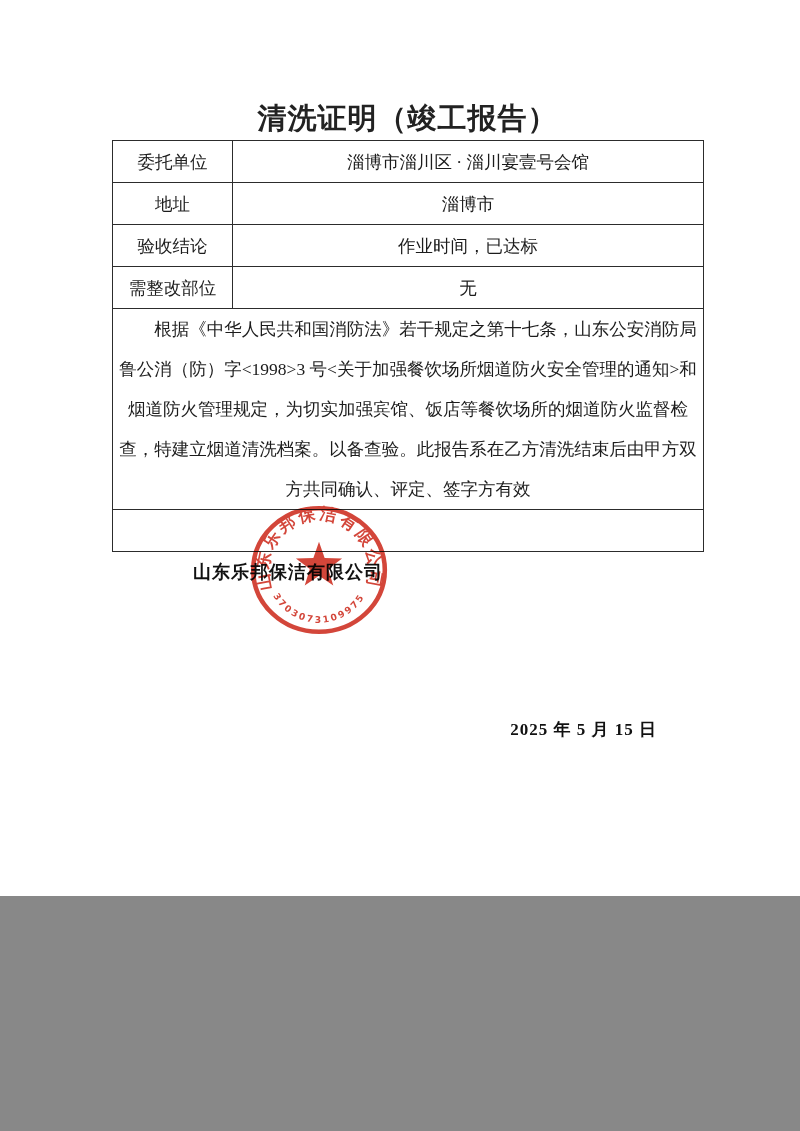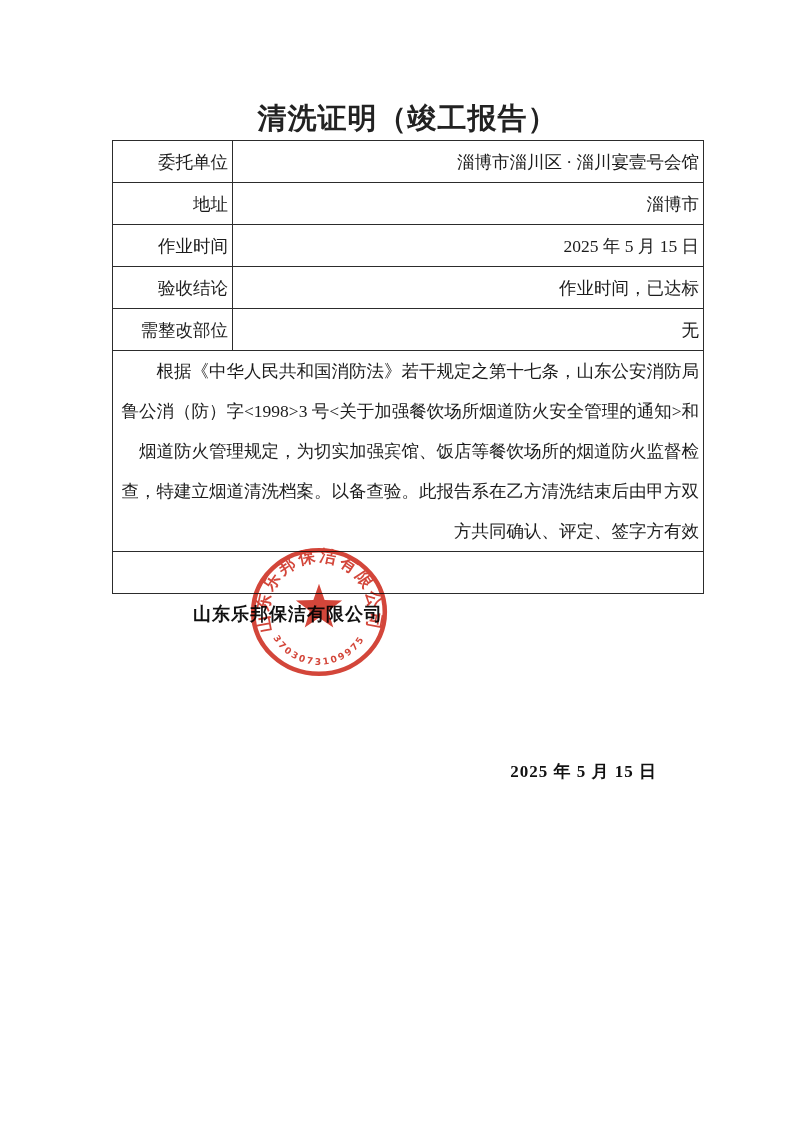--- a/index.html
+++ b/index.html
@@ -1,19 +1,19 @@
 <!DOCTYPE html>
 <html><head>
 <meta charset="utf-8">
 <style>
   * { margin:0; padding:0; box-sizing:border-box; }
   html,body { background:#888; }
   .page {
     position:relative;
-    width:800px; height:1131px;
+    width:800px; height:896px;
     margin:0 auto;
     background:#ffffff;
     font-family:"Liberation Serif","DejaVu Serif",serif;
     color:#1c1c1c;
     overflow:hidden;
   }
   .doc-title {
     position:absolute;
     left:112px; top:96px; width:591px; height:44px;
     line-height:44px;
@@ -26,21 +26,21 @@
   table.cert-table {
     position:absolute;
     left:112px; top:140px;
     width:591px;
     border-collapse:collapse;
     table-layout:fixed;
     font-size:17.5px;
   }
   table.cert-table td {
     border:1px solid #2c2c2c;
-    text-align:right;
+    text-align:center;
     vertical-align:middle;
     height:42px;
     padding:0 4px;
     overflow:visible;
   }
   td.notice-cell {
     height:213px;
     text-align:justify;
     vertical-align:top;
     padding:3px 13px 0 13px;
@@ -96,24 +96,20 @@
     <tbody>
       <tr>
         <td>委托单位</td>
         <td colspan="3">淄博市淄川区 · 淄川宴壹号会馆</td>
       </tr>
       <tr>
         <td>地址</td>
         <td colspan="3">淄博市</td>
       </tr>
       <tr>
-        <td>作业时间</td>
-        <td colspan="3">2025 年 5 月 15 日</td>
-      </tr>
-      <tr>
         <td>验收结论</td>
         <td colspan="3">作业时间，已达标</td>
       </tr>
       <tr>
         <td>需整改部位</td>
         <td colspan="3">无</td>
       </tr>
       <tr>
         <td colspan="4" class="notice-cell">根据《中华人民共和国消防法》若干规定之第十七条，山东公安消防局鲁公消（防）字&lt;1998&gt;3 号&lt;关于加强餐饮场所烟道防火安全管理的通知&gt;和烟道防火管理规定，为切实加强宾馆、饭店等餐饮场所的烟道防火监督检查，特建立烟道清洗档案。以备查验。此报告系在乙方清洗结束后由甲方双方共同确认、评定、签字方有效</td>
       </tr>

